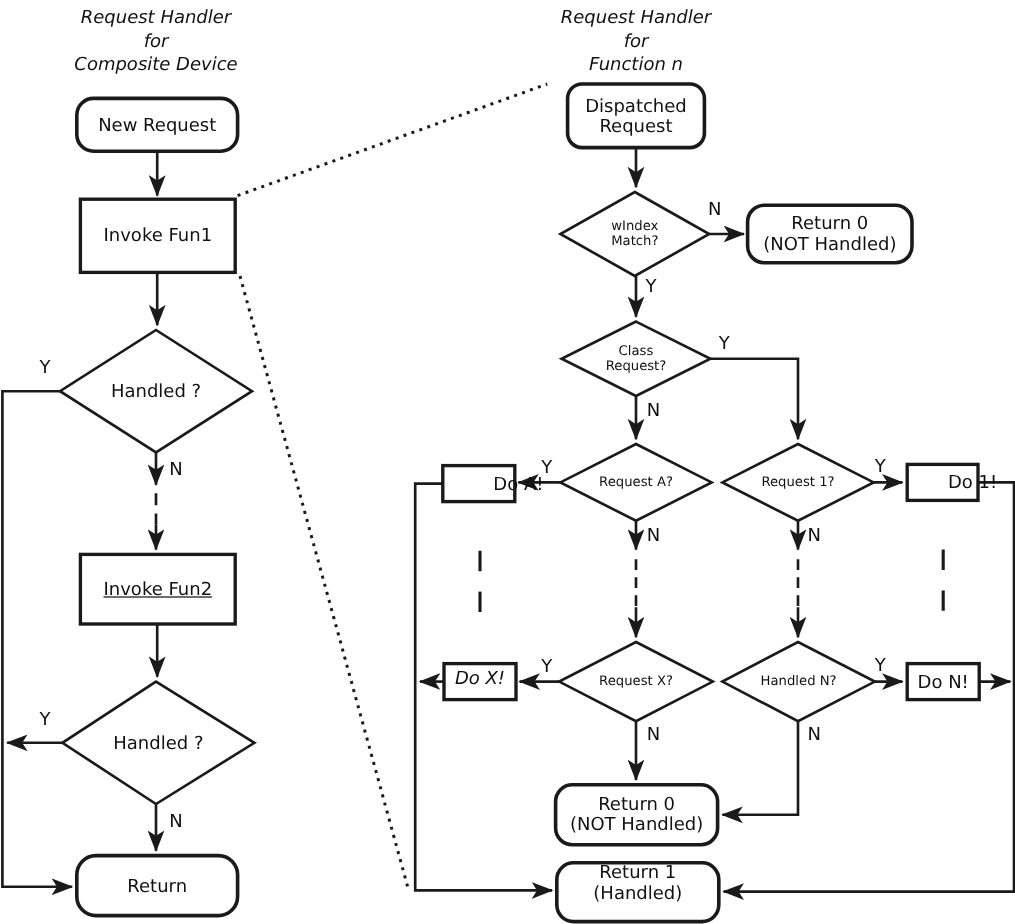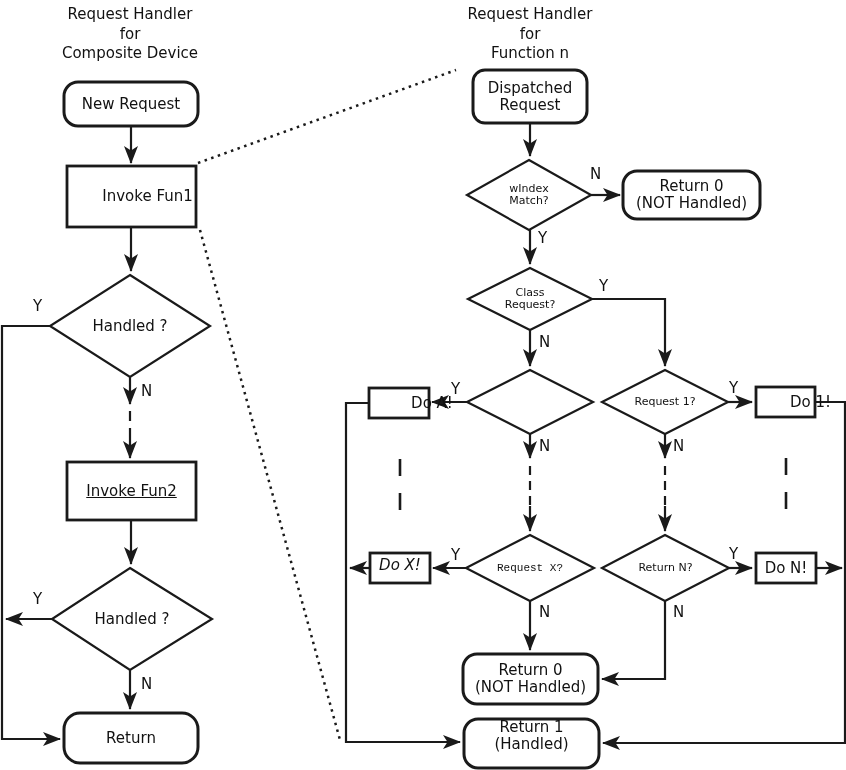--- a/index.html
+++ b/index.html
@@ -11,21 +11,21 @@
   .stage svg{position:absolute;left:0;top:0;}
   .layer{position:absolute;left:0;top:0;width:846px;height:770px;pointer-events:none;}
   .node-text{
     position:absolute;display:flex;align-items:center;justify-content:center;
     text-align:center;white-space:pre-line;font-size:15px;line-height:1.12;
     color:#111111;
   }
   .node-text.sm{font-size:11px;}
   .chart-title{
     position:absolute;text-align:center;white-space:pre-line;
-    font-size:15px;line-height:1.3;color:#111111;
+    font-size:15px;line-height:1.3;color:#111111;font-style:italic;
   }
   .yn{
     position:absolute;font-size:15px;line-height:1;color:#111111;
   }
 </style>
 </head>
 <body>
 
 <div class="stage">
 
@@ -112,39 +112,40 @@
   <div class="layer">
 
     <div class="chart-title" style="left:20px;top:5px;width:220px;">Request Handler
 for
 Composite Device</div>
     <div class="chart-title" style="left:420px;top:5px;width:220px;">Request Handler
 for
 Function n</div>
 
     <div class="node-text" style="left:64px;top:82px;width:134px;height:44px;">New Request</div>
-    <div class="node-text" style="left:67px;top:166px;width:129px;height:61px;padding-left:16px;">Invoke Fun1</div>
+    <div class="node-text" style="left:67px;top:166px;width:129px;height:61px;">Invoke Fun1</div>
     <div class="node-text" style="left:50px;top:275px;width:160px;height:102px;">Handled ?</div>
     <div class="node-text" style="left:67px;top:462px;width:129px;height:58px;text-decoration:underline;">Invoke Fun2</div>
     <div class="node-text" style="left:52px;top:568px;width:160px;height:102px;">Handled ?</div>
     <div class="node-text" style="left:473px;top:70px;width:114px;height:53px;">Dispatched
 Request</div>
 
     <div class="node-text" style="left:64px;top:713px;width:134px;height:50px;">Return</div>
     <div class="node-text sm" style="left:467px;top:160px;width:124px;height:70px;">wIndex
 Match?</div>
     <div class="node-text" style="left:623px;top:171px;width:137px;height:48px;">Return 0
 (NOT Handled)</div>
     <div class="node-text sm" style="left:468px;top:268px;width:124px;height:62px;">Class
 Request?</div>
+    <div class="node-text sm" style="left:467px;top:370px;width:126px;height:64px;">Request A?</div>
     <div class="node-text sm" style="left:602px;top:370px;width:126px;height:64px;text-align:center;">Request 1?</div>
     <div class="node-text" style="left:369px;top:388px;width:60px;height:30px;padding-left:33px;">Do A!</div>
     <div class="node-text" style="left:756px;top:387px;width:59px;height:30px;padding-left:25px;">Do 1!</div>
-    <div class="node-text sm" style="left:466px;top:535px;width:128px;height:66px;font-family:Liberation Mono, monospace;">Request X?</div>
-    <div class="node-text sm" style="left:602px;top:535px;width:127px;height:66px;">Return N?</div>
+    <div class="node-text sm" style="left:466px;top:535px;width:128px;height:66px;">Request X?</div>
+    <div class="node-text sm" style="left:602px;top:535px;width:127px;height:66px;">Handled N?</div>
     <div class="node-text" style="left:370px;top:553px;width:60px;height:24px;font-style:italic;">Do X!</div>
     <div class="node-text" style="left:756px;top:553px;width:60px;height:30px;">Do N!</div>
     <div class="node-text" style="left:463px;top:654px;width:135px;height:50px;">Return 0
 (NOT Handled)</div>
     <div class="node-text" style="left:464px;top:719px;width:135px;height:34px;">Return 1
 (Handled)</div>
 
     <span class="yn" style="left:33px;top:299px;">Y</span>
     <span class="yn" style="left:141px;top:384px;">N</span>
     <span class="yn" style="left:33px;top:592px;">Y</span>

